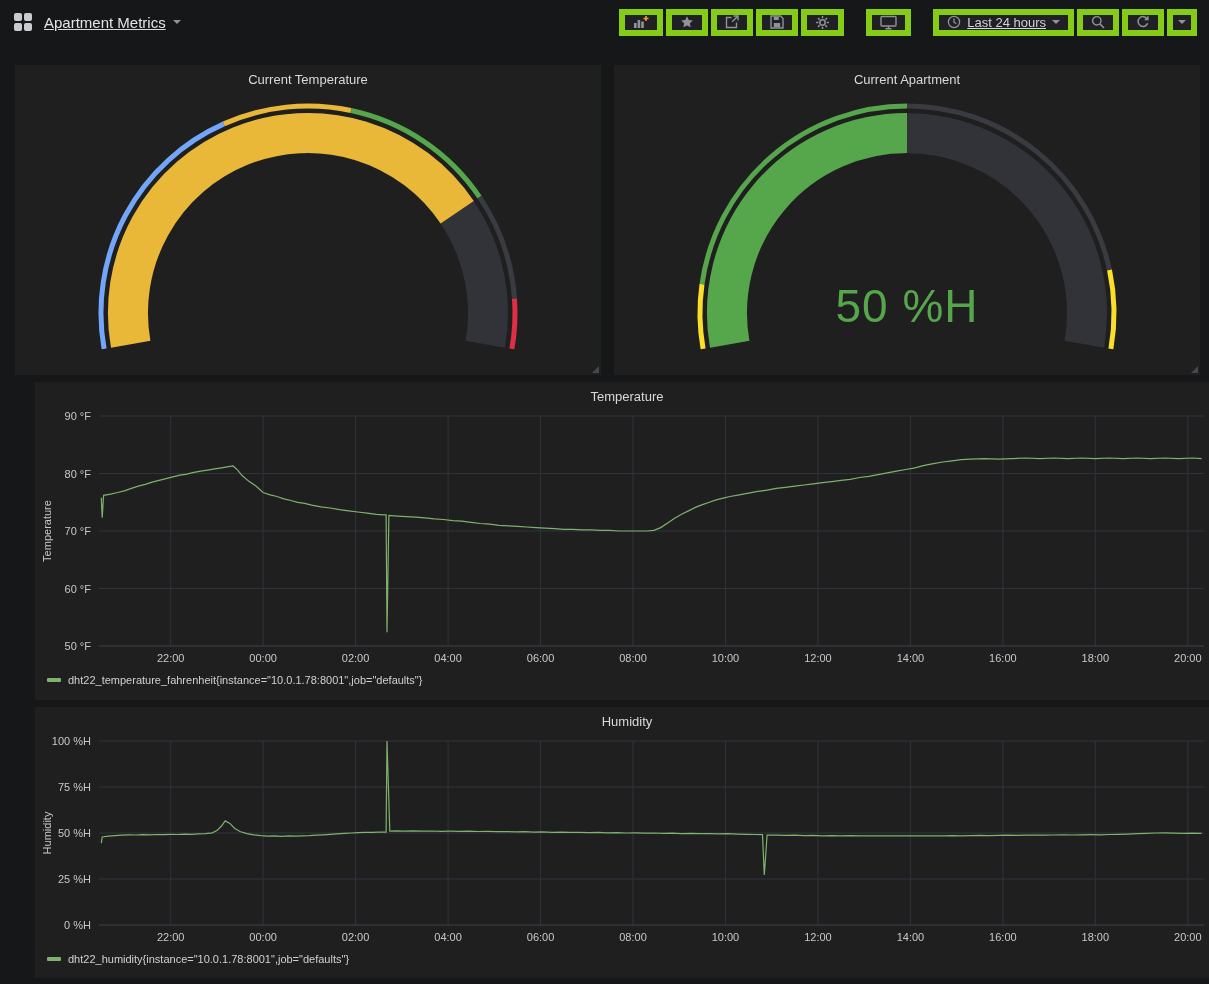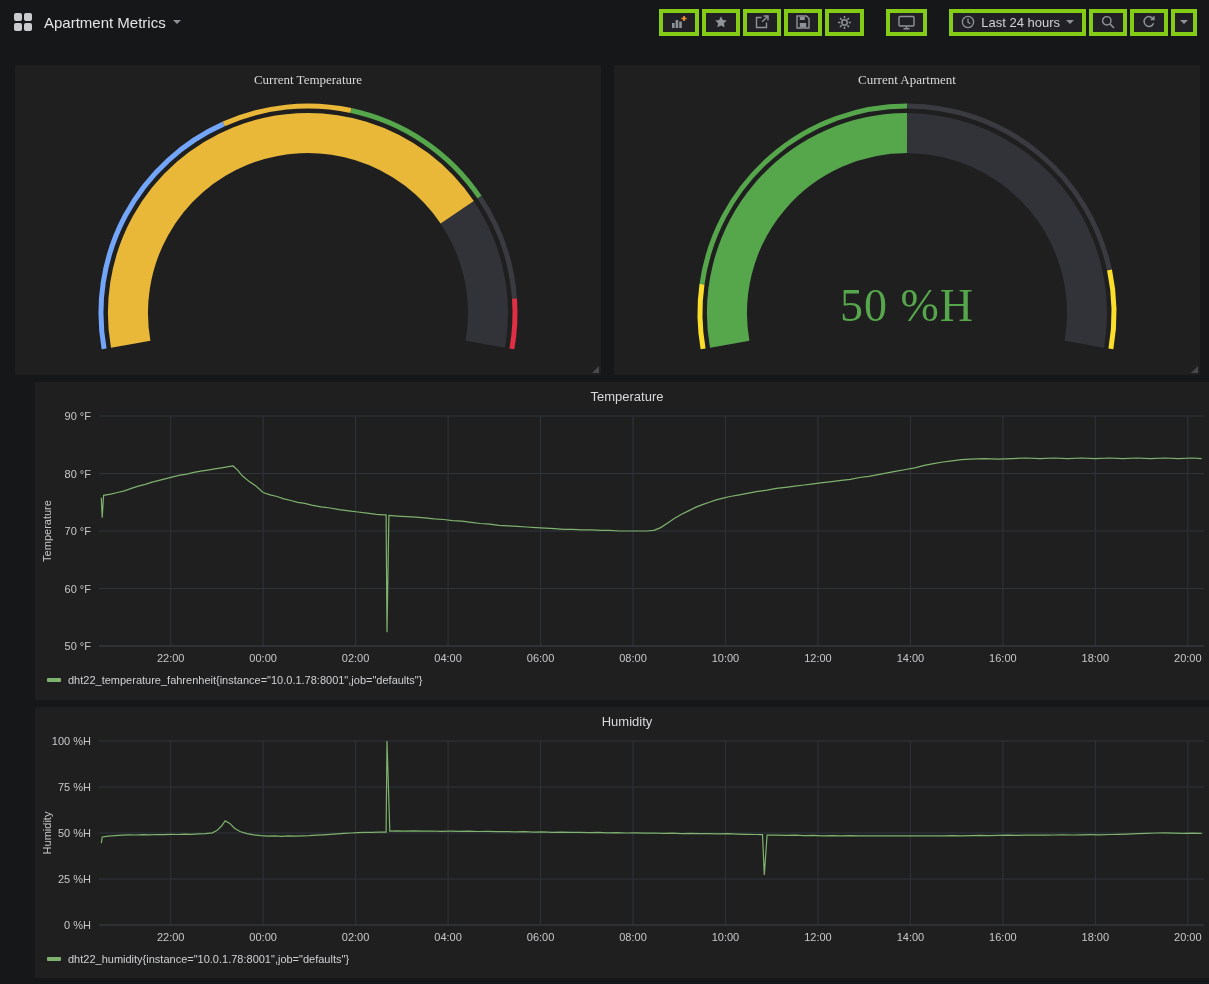--- a/index.html
+++ b/index.html
@@ -6,30 +6,30 @@
   html,body { width:1209px; height:984px; }
   body {
     background:#161719;
     color:#d8d9da;
     font-family:"Liberation Sans", sans-serif;
     overflow:hidden;
   }
   svg { display:block; }
 
   
-  .navbar { height:44px; display:flex; align-items:center; padding:0 12px 0 10px; }
+  .navbar { height:44px; display:flex; align-items:center; padding:0 12px 0 10px;text-decoration:underline; }
   .logo { display:grid; grid-template-columns:8px 8px; grid-template-rows:8px 8px; gap:2px; margin:0 12px 0 4px; cursor:pointer; }
   .logo span { background:#c9cbce; border-radius:2px; }
   .dash-title-wrap { display:flex; align-items:center; gap:7px; cursor:pointer; }
   .dash-title { font-size:15px; font-weight:500; color:#e3e4e6; }
   .caret { width:0; height:0; border-left:4px solid transparent; border-right:4px solid transparent; border-top:4px solid #8e9399; display:inline-block; }
   .nav-right { margin-left:auto; display:flex; align-items:center; }
   .btn-group { display:flex; gap:3px; }
   .nav-btn {
-    background:#212125; border:4px solid #84cc16; color:#9fa4aa;
+    background:#212125; border:6px solid #84cc16; color:#9fa4aa;
     height:27px; min-width:31px; padding:0 8px;
     display:inline-flex; align-items:center; gap:6px;
     font-size:13px; font-family:inherit; cursor:pointer;
   }
   .gap-l { margin-left:22px; }
   .time-text { color:#d0d2d4; }
   .caret-btn { min-width:22px; padding:0 5px; }
 
   
   .dash { padding:21px 10px 0 15px; display:flex; flex-direction:column; gap:7px; }
@@ -37,21 +37,21 @@
   .panel { background:#1f1f20; position:relative; }
   .panel-title {
     text-align:center; font-size:13px; font-weight:500; color:#d8d9da;
     padding:7px 0 4px; cursor:pointer; line-height:15px;
   }
   .resize-handle {
     position:absolute; right:2px; bottom:2px; width:0; height:0;
     border-left:7px solid transparent; border-bottom:7px solid #48484c; cursor:nwse-resize;
   }
 
-  .gauge-panel { flex:1; height:310px;font-family:Liberation Serif, serif; }
+  .gauge-panel { flex:1; height:310px; }
   .gauge-value {
     position:absolute; left:0; right:0; top:214px; text-align:center;
     font-size:46px; font-weight:500; letter-spacing:1px; pointer-events:none;
   }
 
   .graph-panel { width:100%; display:flex; flex-direction:column;margin-left:20px; }
   .graph-panel.temp { height:318px; }
   .graph-panel.hum { height:271px; }
   .graph-panel svg.chart { margin:0 2px; flex:0 0 auto; }
   .legend { display:flex; align-items:center; padding:4px 0 0 12px; font-size:11px; color:#d0d1d3; }

